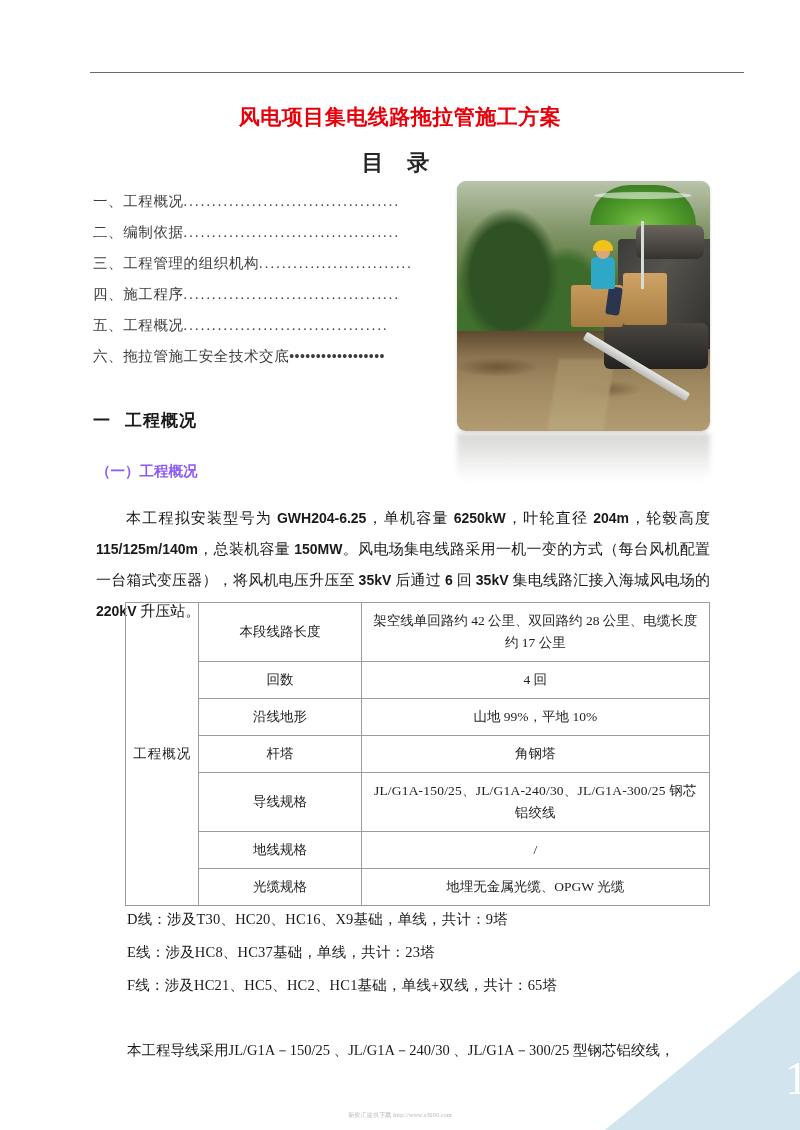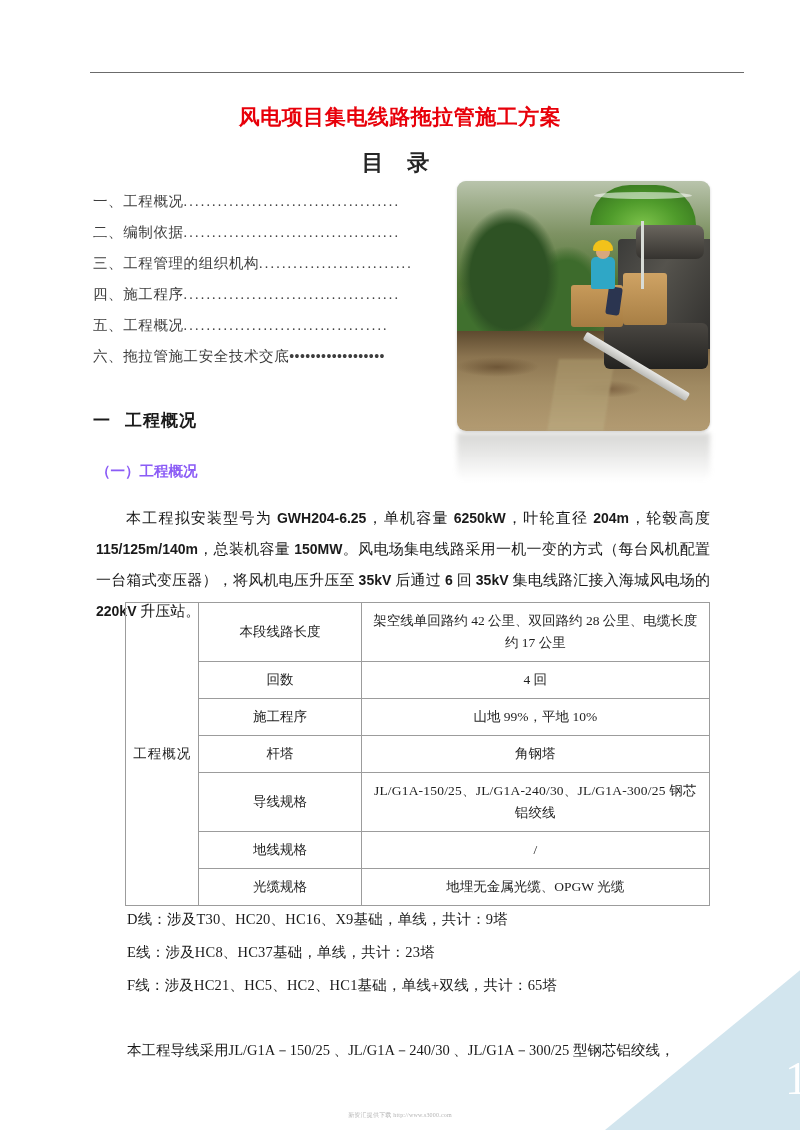--- a/index.html
+++ b/index.html
@@ -397,21 +397,21 @@
       <tr>
         <td class="sidehead" rowspan="7">工程概况</td>
         <td class="rowhead">本段线路长度</td>
         <td class="val">架空线单回路约 42 公里、双回路约 28 公里、电缆长度约 17 公里</td>
       </tr>
       <tr>
         <td class="rowhead">回数</td>
         <td class="val">4 回</td>
       </tr>
       <tr>
-        <td class="rowhead">施工程序</td>
+        <td class="rowhead">沿线地形</td>
         <td class="val">山地 99%，平地 10%</td>
       </tr>
       <tr>
         <td class="rowhead">杆塔</td>
         <td class="val">角钢塔</td>
       </tr>
       <tr>
         <td class="rowhead">导线规格</td>
         <td class="val mono-ish">JL/G1A-150/25、JL/G1A-240/30、JL/G1A-300/25 钢芯铝绞线</td>
       </tr>

